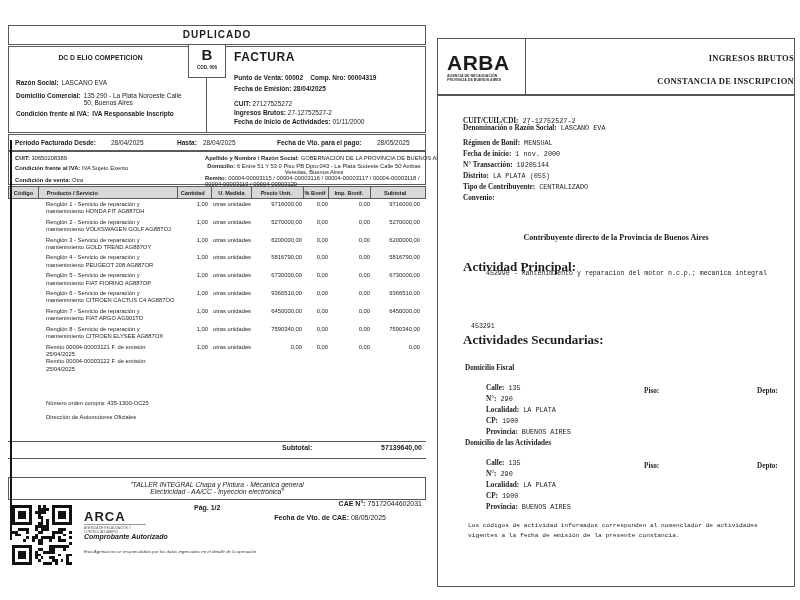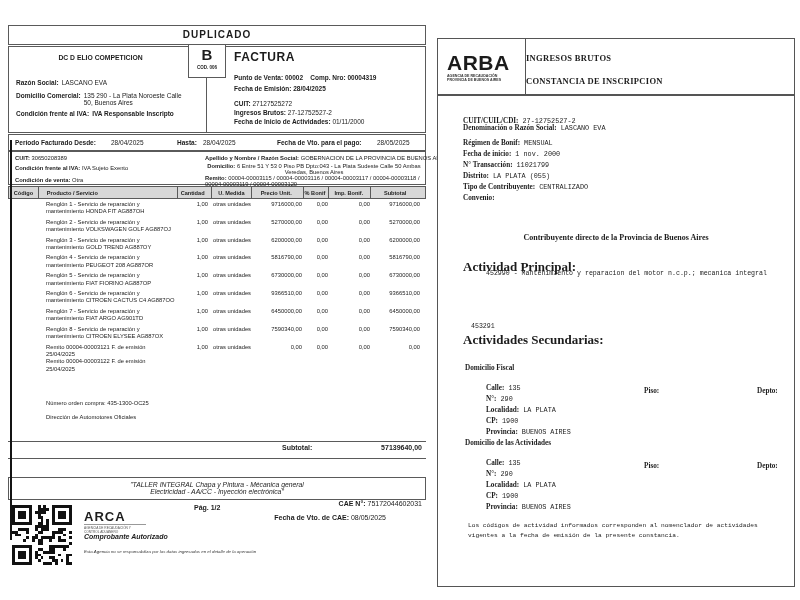--- a/index.html
+++ b/index.html
@@ -67,21 +67,21 @@
   #cae-line2 { position:absolute; right:40px; top:492px; font-size:7px; }
   #scan-line { position:absolute; left:2px; top:118px; width:2px; height:400px; background:#141414; }
 
   
   #arba-doc { left:437px; top:35px; width:358px; height:553px;
     font-family:"Liberation Serif", serif; }
   #arba-head { position:absolute; left:0; top:3px; width:358px; height:57px; border:1px solid #555; display:flex; }
   #arba-logo-cell { width:88px; border-right:1px solid #555; display:flex; flex-direction:column; justify-content:center; padding-left:9px; }
   .arba-name { font-family:"Liberation Sans", sans-serif; font-weight:bold; font-size:21px; line-height:21px; letter-spacing:0.5px; color:#1b1b1b; }
   .arba-sub { font-family:"Liberation Sans", sans-serif; font-weight:bold; font-size:3.6px; color:#333; margin-top:1px; }
-  #arba-title-cell { flex:1; text-align:left; }
+  #arba-title-cell { flex:1; text-align:right; }
   #arba-title-cell .t1 { font-weight:bold; font-size:8.5px; margin-top:14px; letter-spacing:0.3px; }
   #arba-title-cell .t2 { font-weight:bold; font-size:8.5px; margin-top:13px; letter-spacing:0.3px; }
   #arba-main { position:absolute; left:0; top:60px; width:358px; height:492px; border:1px solid #555; }
   .af-row { position:absolute; left:25px; white-space:nowrap; }
   .af-lbl { font-weight:bold; font-size:7.2px; }
   .af-val { font-family:"Liberation Mono", monospace; font-size:6.8px; }
   #arba-heading { position:absolute; left:0; top:137px; width:356px; text-align:center; font-weight:bold; font-size:8px; }
   .sec-lbl { position:absolute; left:25px; font-weight:bold; font-size:13px; }
   .mono-line { position:absolute; font-family:"Liberation Mono", monospace; font-size:6.6px; }
   .dom-head { position:absolute; left:27px; font-weight:bold; font-size:7.2px; }
@@ -467,21 +467,21 @@
     <div class="af-row" style="top:35px;">
       <span class="af-lbl">Régimen de Bonif:</span>
       <span class="af-val">MENSUAL</span>
     </div>
     <div class="af-row" style="top:46px;">
       <span class="af-lbl">Fecha de inicio:</span>
       <span class="af-val">1 nov. 2000</span>
     </div>
     <div class="af-row" style="top:57px;">
       <span class="af-lbl">N° Transacción:</span>
-      <span class="af-val">11021799</span>
+      <span class="af-val">19205144</span>
     </div>
     <div class="af-row" style="top:68px;">
       <span class="af-lbl">Distrito:</span>
       <span class="af-val">LA PLATA (055)</span>
     </div>
     <div class="af-row" style="top:79px;">
       <span class="af-lbl">Tipo de Contribuyente:</span>
       <span class="af-val">CENTRALIZADO</span>
     </div>
     <div class="af-row" style="top:90px;">

